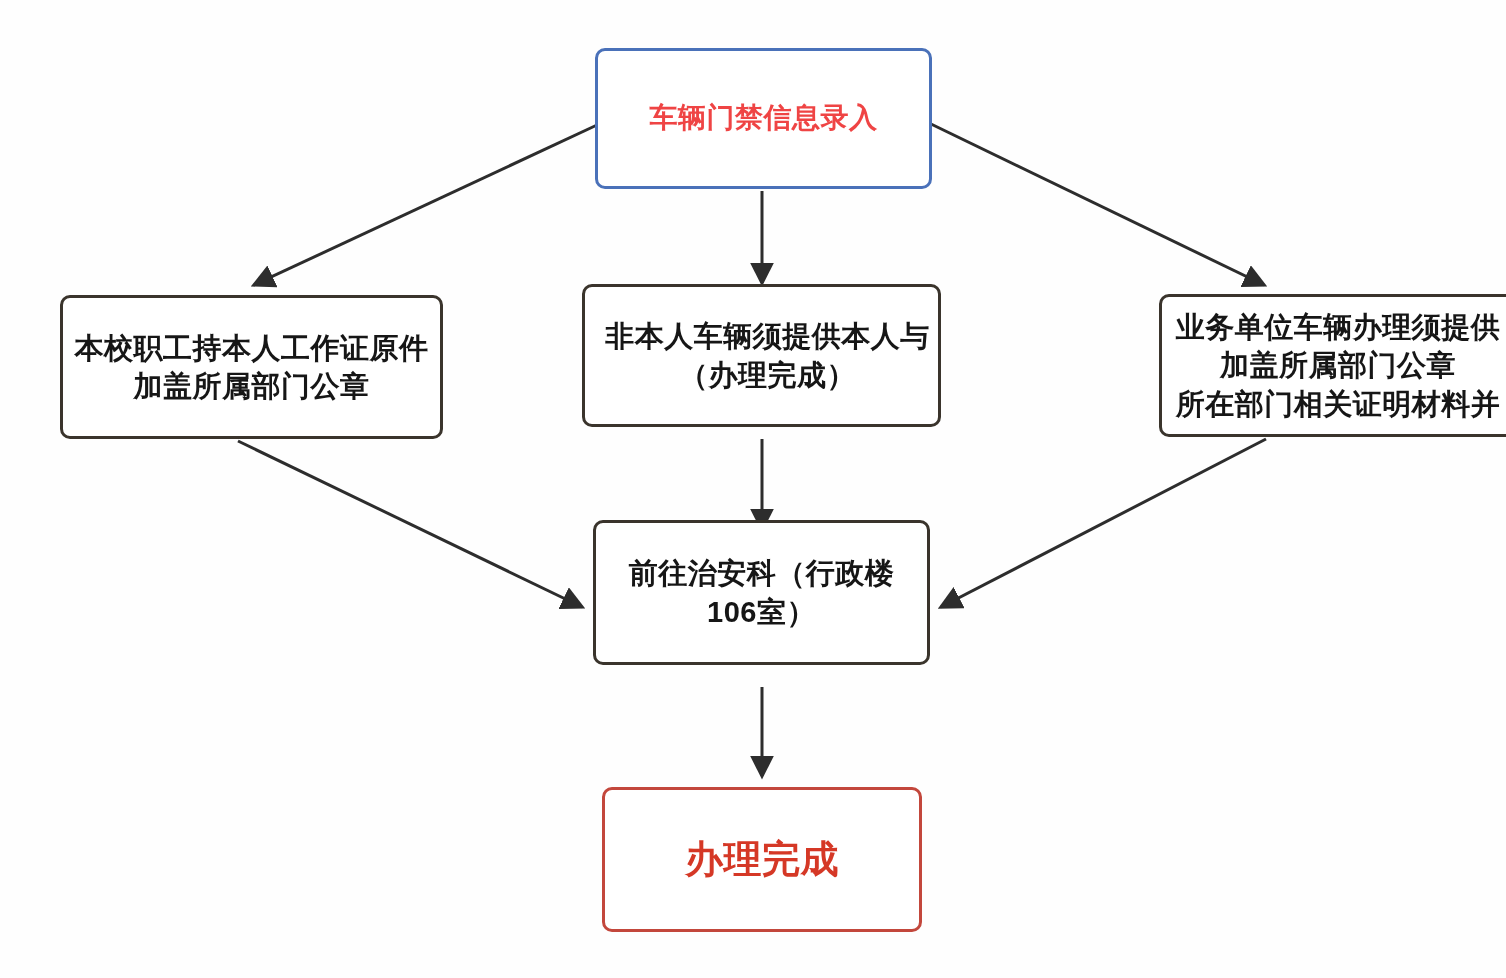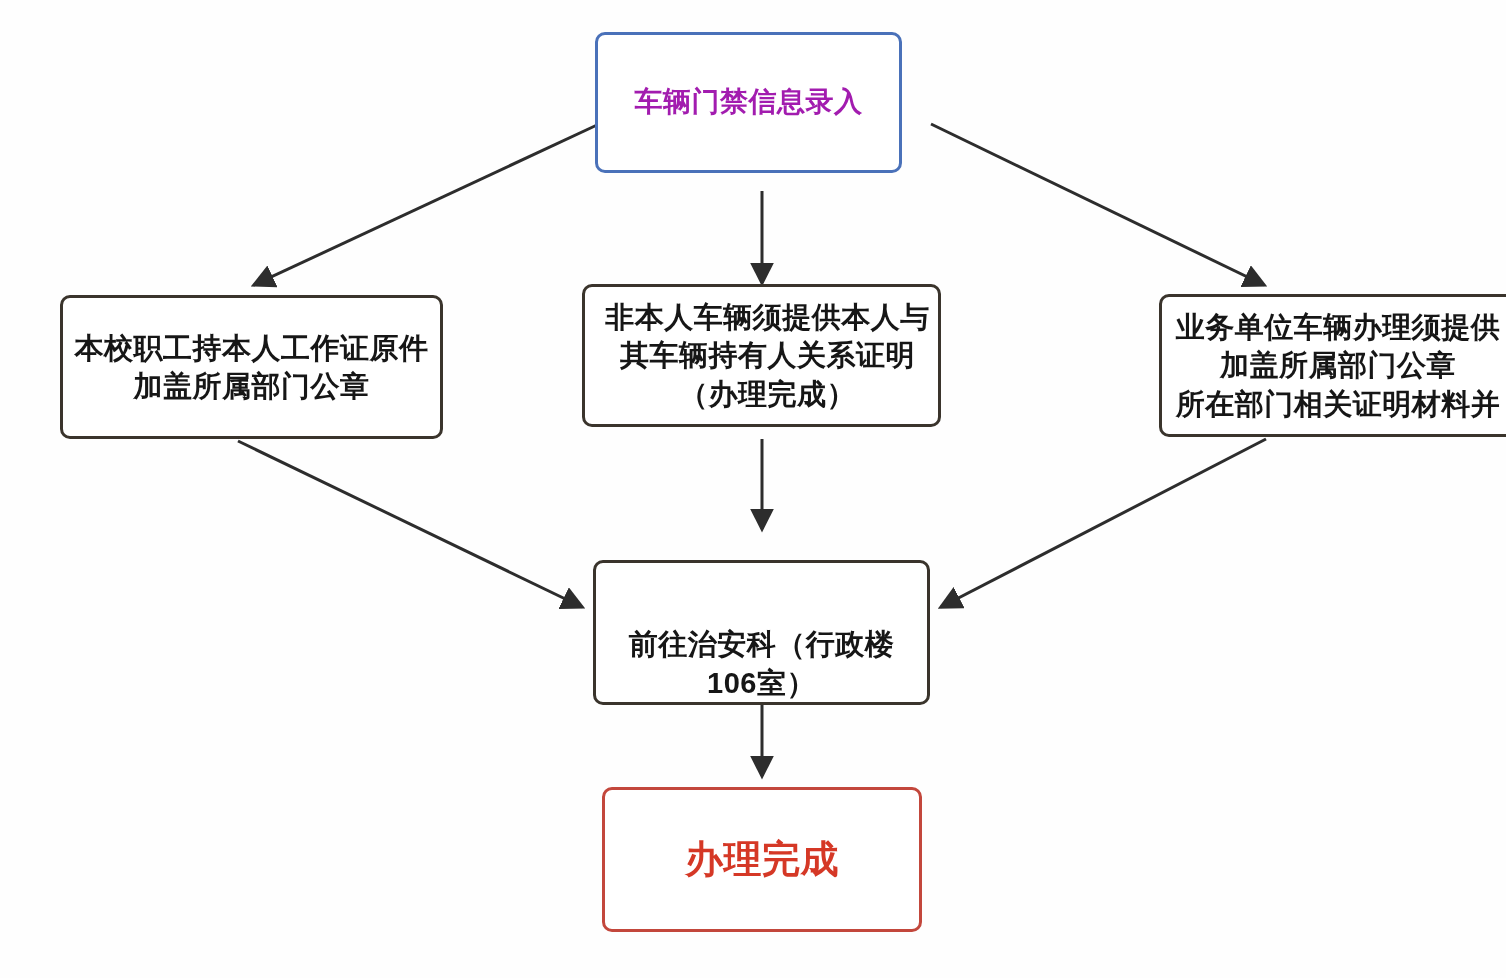--- a/index.html
+++ b/index.html
@@ -34,36 +34,36 @@
     align-items: center;
     justify-content: center;
     text-align: center;
     font-weight: bold;
     font-size: 29px;
     line-height: 1.32;
     color: #161616;
     letter-spacing: 0.5px;
   }
   .node-start {
-    left: 595px; top: 32px; width: 307px; height: 141px;
+    left: 595px; top: 48px; width: 337px; height: 141px;
     border-color: #4a71b9;
-    color: #a21caf;
+    color: #ef4444;
     font-size: 28px;
   }
   .node-staff {
     left: 60px; top: 295px; width: 383px; height: 144px;
   }
   .node-nonowner {
     left: 582px; top: 284px; width: 359px; height: 143px; padding-left: 12px;
   }
   .node-business {
     left: 1159px; top: 294px; width: 358px; height: 143px;
   }
   .node-security {
-    left: 593px; top: 560px; width: 337px; height: 145px; justify-content: flex-end;
+    left: 593px; top: 520px; width: 337px; height: 145px;
   }
   .node-done {
     left: 602px; top: 787px; width: 320px; height: 145px;
     border-color: #c3473c;
     color: #d53826;
     font-size: 38px;
   }
   .line { white-space: nowrap; }
 </style>
 </head>
@@ -92,21 +92,20 @@
     <div class="line">车辆门禁信息录入</div>
   </div>
 
   <div class="node node-staff">
     <div class="line">本校职工持本人工作证原件</div>
     <div class="line">加盖所属部门公章</div>
   </div>
 
   <div class="node node-nonowner">
     <div class="line">非本人车辆须提供本人与</div>
-    <div class="line">其车辆持有人关系证明</div>
     <div class="line">（办理完成）</div>
   </div>
 
   <div class="node node-business">
     <div class="line">业务单位车辆办理须提供</div>
     <div class="line">加盖所属部门公章</div>
     <div class="line">所在部门相关证明材料并</div>
   </div>
 
   <div class="node node-security">

